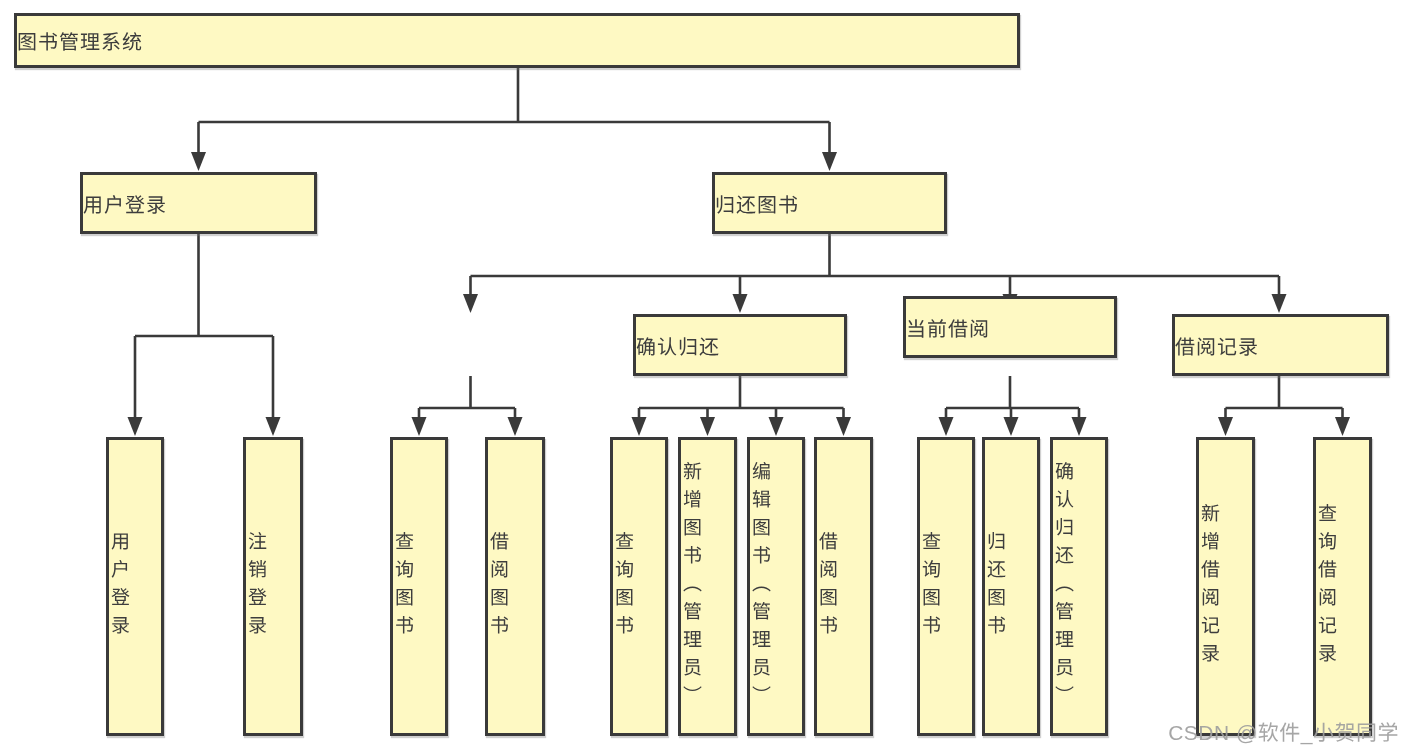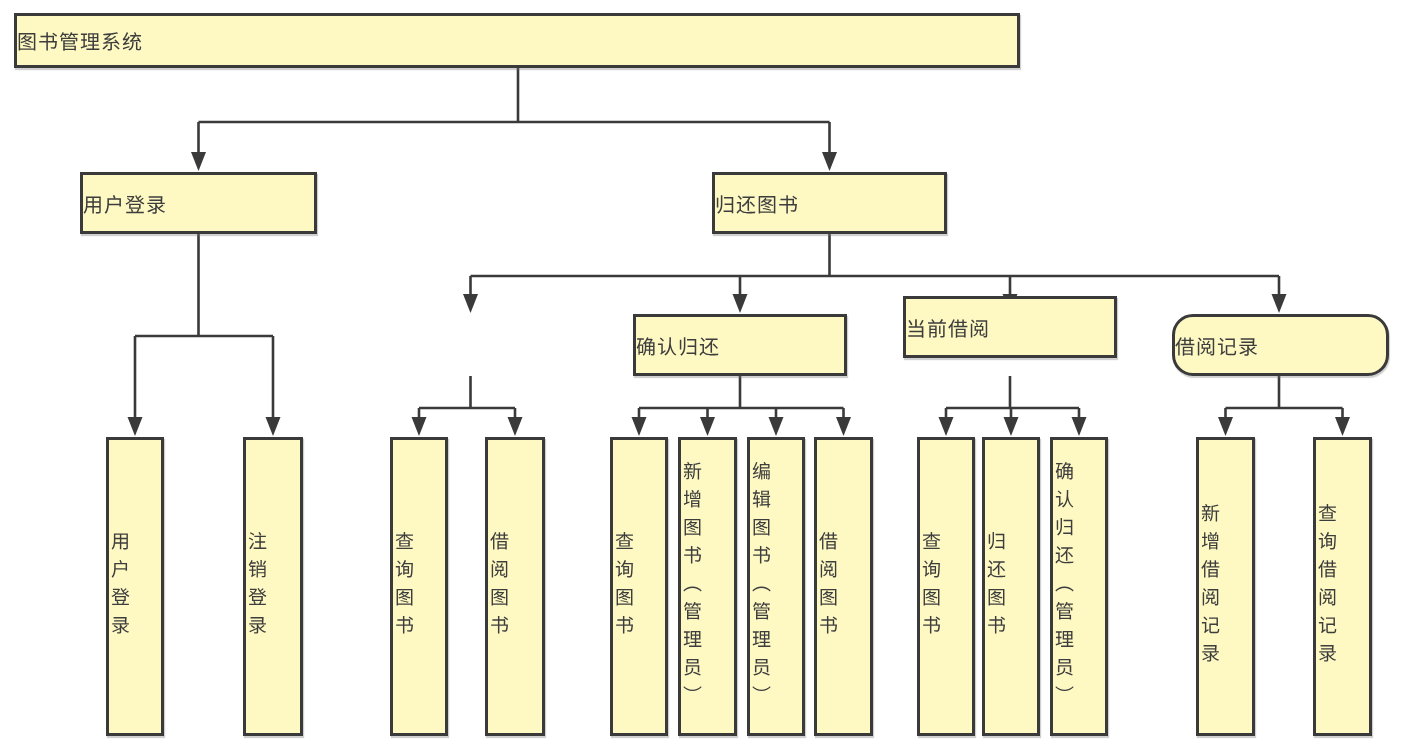--- a/index.html
+++ b/index.html
@@ -105,21 +105,21 @@
   <div class="box" style="left:712px; top:172px; width:235px; height:62px;">
     <span>归还图书</span>
   </div>
 
   <div class="box" style="left:633px; top:314px; width:214px; height:62px;">
     <span>确认归还</span>
   </div>
   <div class="box" style="left:903px; top:296px; width:214px; height:62px;">
     <span>当前借阅</span>
   </div>
-  <div class="box" style="left:1172px; top:314px; width:217px; height:62px;border-radius:21px;">
+  <div class="box" style="left:1172px; top:314px; width:217px; height:62px;">
     <span>借阅记录</span>
   </div>
 
   <div class="box leaf" style="left:106px; top:437px; width:58px; height:299px;">
     <span class="vtext">用户登录</span>
   </div>
   <div class="box leaf" style="left:243px; top:437px; width:60px; height:299px;">
     <span class="vtext">注销登录</span>
   </div>
 
@@ -153,14 +153,15 @@
     <span class="vtext">确认归还（管理员）</span>
   </div>
 
   <div class="box leaf" style="left:1196px; top:437px; width:59px; height:299px;">
     <span class="vtext">新增借阅记录</span>
   </div>
   <div class="box leaf" style="left:1313px; top:437px; width:59px; height:299px;">
     <span class="vtext">查询借阅记录</span>
   </div>
 
+  <div class="watermark">CSDN @软件_小贺同学</div>
 
 </div>
 
 </body></html>

